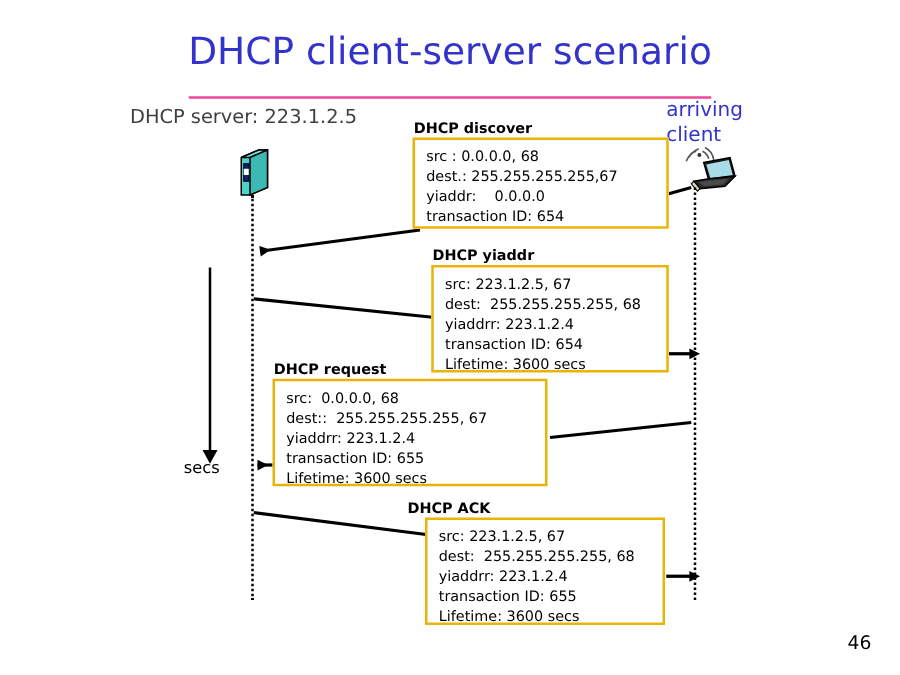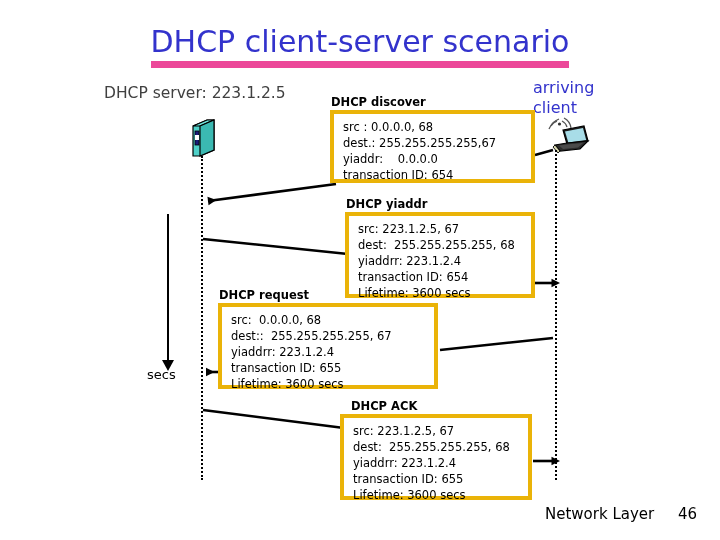--- a/index.html
+++ b/index.html
@@ -24,22 +24,22 @@
     top: 24px;
     width: 720px;
     text-align: center;
     font-family: "DejaVu Sans", sans-serif;
     font-size: 30px;
     font-weight: 500;
     color: #3333cc;
     letter-spacing: 0px;
   }
   #title span.t-underline {
-    border-bottom: 7px solid #ec4899;
-    padding-bottom: 2px;
+    border-bottom: 2px solid #ec4899;
+    padding-bottom: 18px;
   }
 
   
   .hand {
     position: absolute;
     font-family: "DejaVu Sans", sans-serif;
     color: #000000;
     font-size: 15px;
     white-space: nowrap;
   }
@@ -97,41 +97,41 @@
   .msg-title {
     position: absolute;
     font-family: "DejaVu Sans", sans-serif;
     font-size: 11.5px;
     font-weight: bold;
     color: #000000;
     white-space: nowrap;
   }
   .msg-box {
     position: absolute;
-    border: 4px solid #eab308;
+    border: 2px solid #eab308;
     background: #ffffff;
     box-sizing: border-box;
     padding: 5px 0 5px 9px;
   }
   .msg-box .line {
     font-family: "DejaVu Sans", sans-serif;
     font-size: 11.5px;
     color: #000000;
     line-height: 16px;
     white-space: pre;
   }
 
   #box-discover       { left: 330px; top: 110px; width: 205px; height: 73px; }
   #title-discover     { left: 331px; top:  95px; }
   #box-offer          { left: 345px; top: 212px; width: 190px; height: 86px; }
   #title-offer        { left: 346px; top: 197px; }
   #box-request        { left: 218px; top: 303px; width: 220px; height: 86px; }
   #title-request      { left: 219px; top: 288px; }
   #box-ack            { left: 340px; top: 414px; width: 192px; height: 86px; }
-  #title-ack          { left: 351px; top: 399px; }
+  #title-ack          { left: 326px; top: 399px; }
 
   
   #arrows {
     position: absolute;
     left: 0; top: 0;
     width: 720px; height: 540px;
     pointer-events: none;
   }
 
   
@@ -286,16 +286,15 @@
 
   <div id="title-ack" class="msg-title">DHCP ACK</div>
   <div id="box-ack" class="msg-box">
     <div class="line">src: 223.1.2.5, 67</div>
     <div class="line">dest:  255.255.255.255, 68</div>
     <div class="line">yiaddrr: 223.1.2.4</div>
     <div class="line">transaction ID: 655</div>
     <div class="line">Lifetime: 3600 secs</div>
   </div>
 
-  <div id="footer-text">Network Layer</div>
   <div id="footer-page">46</div>
 
 </div>
 
 </body></html>

